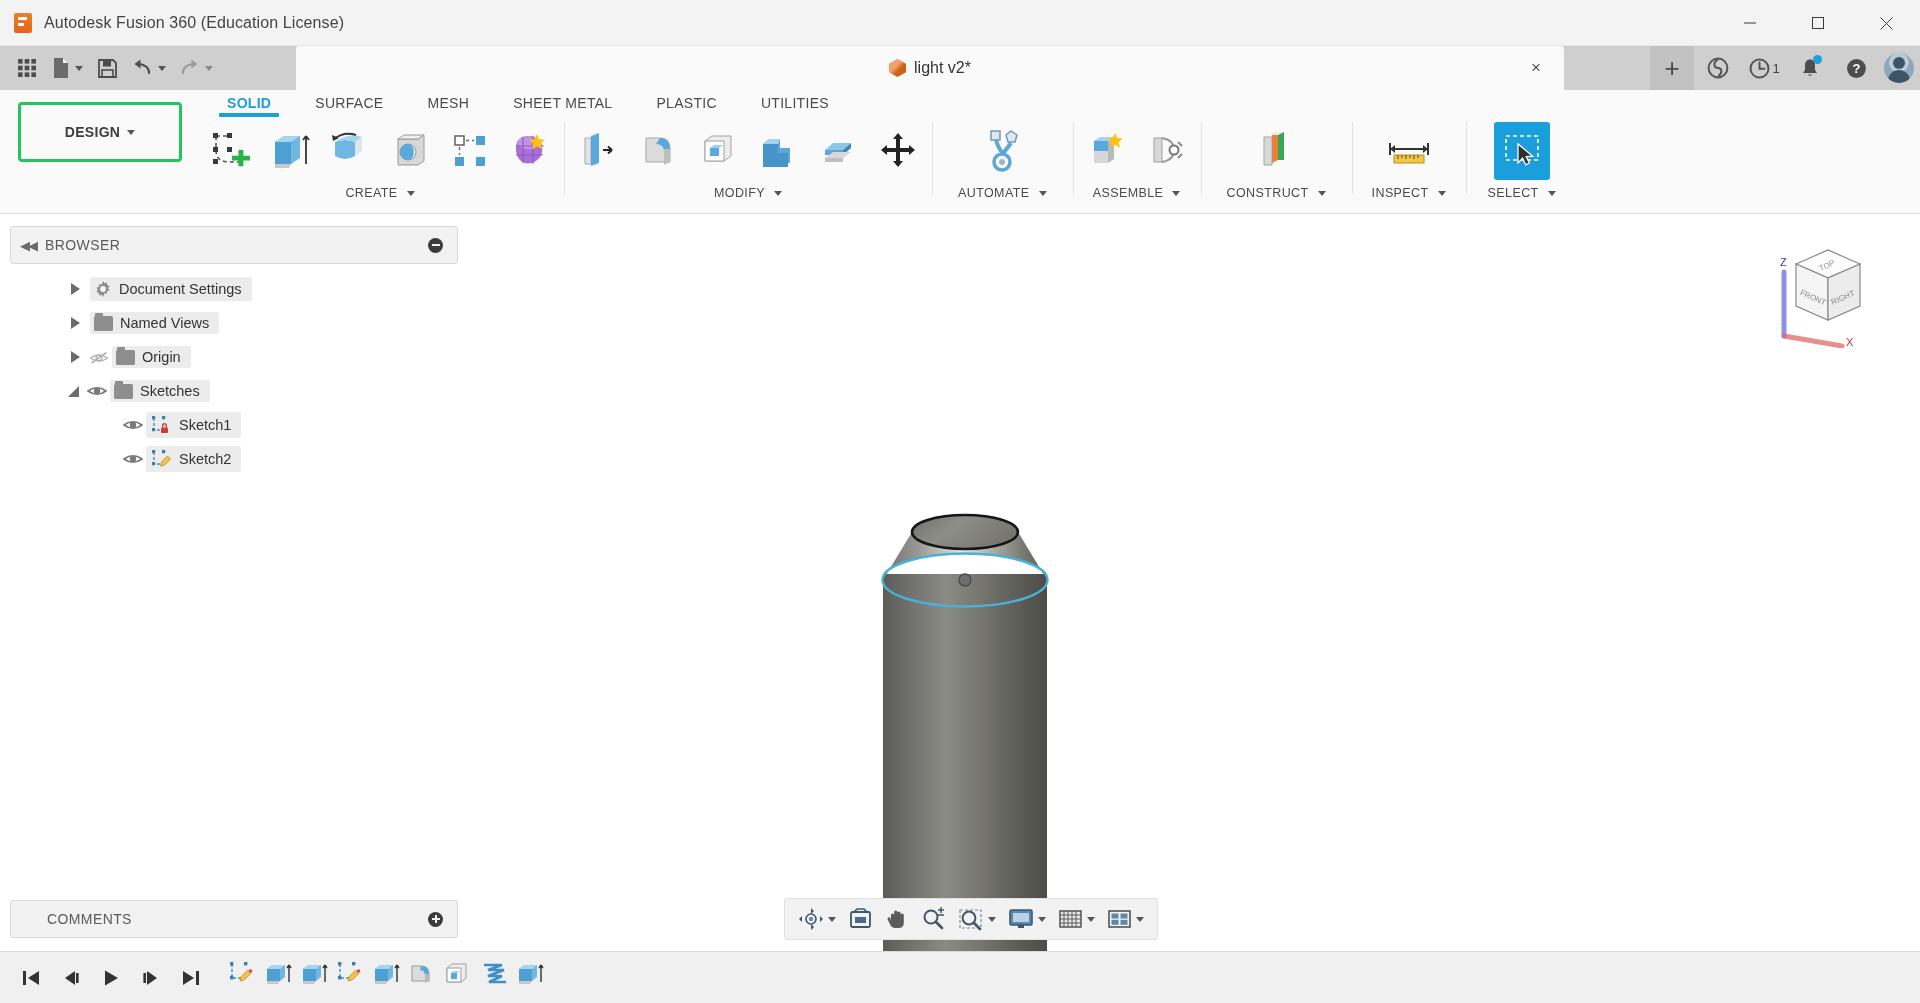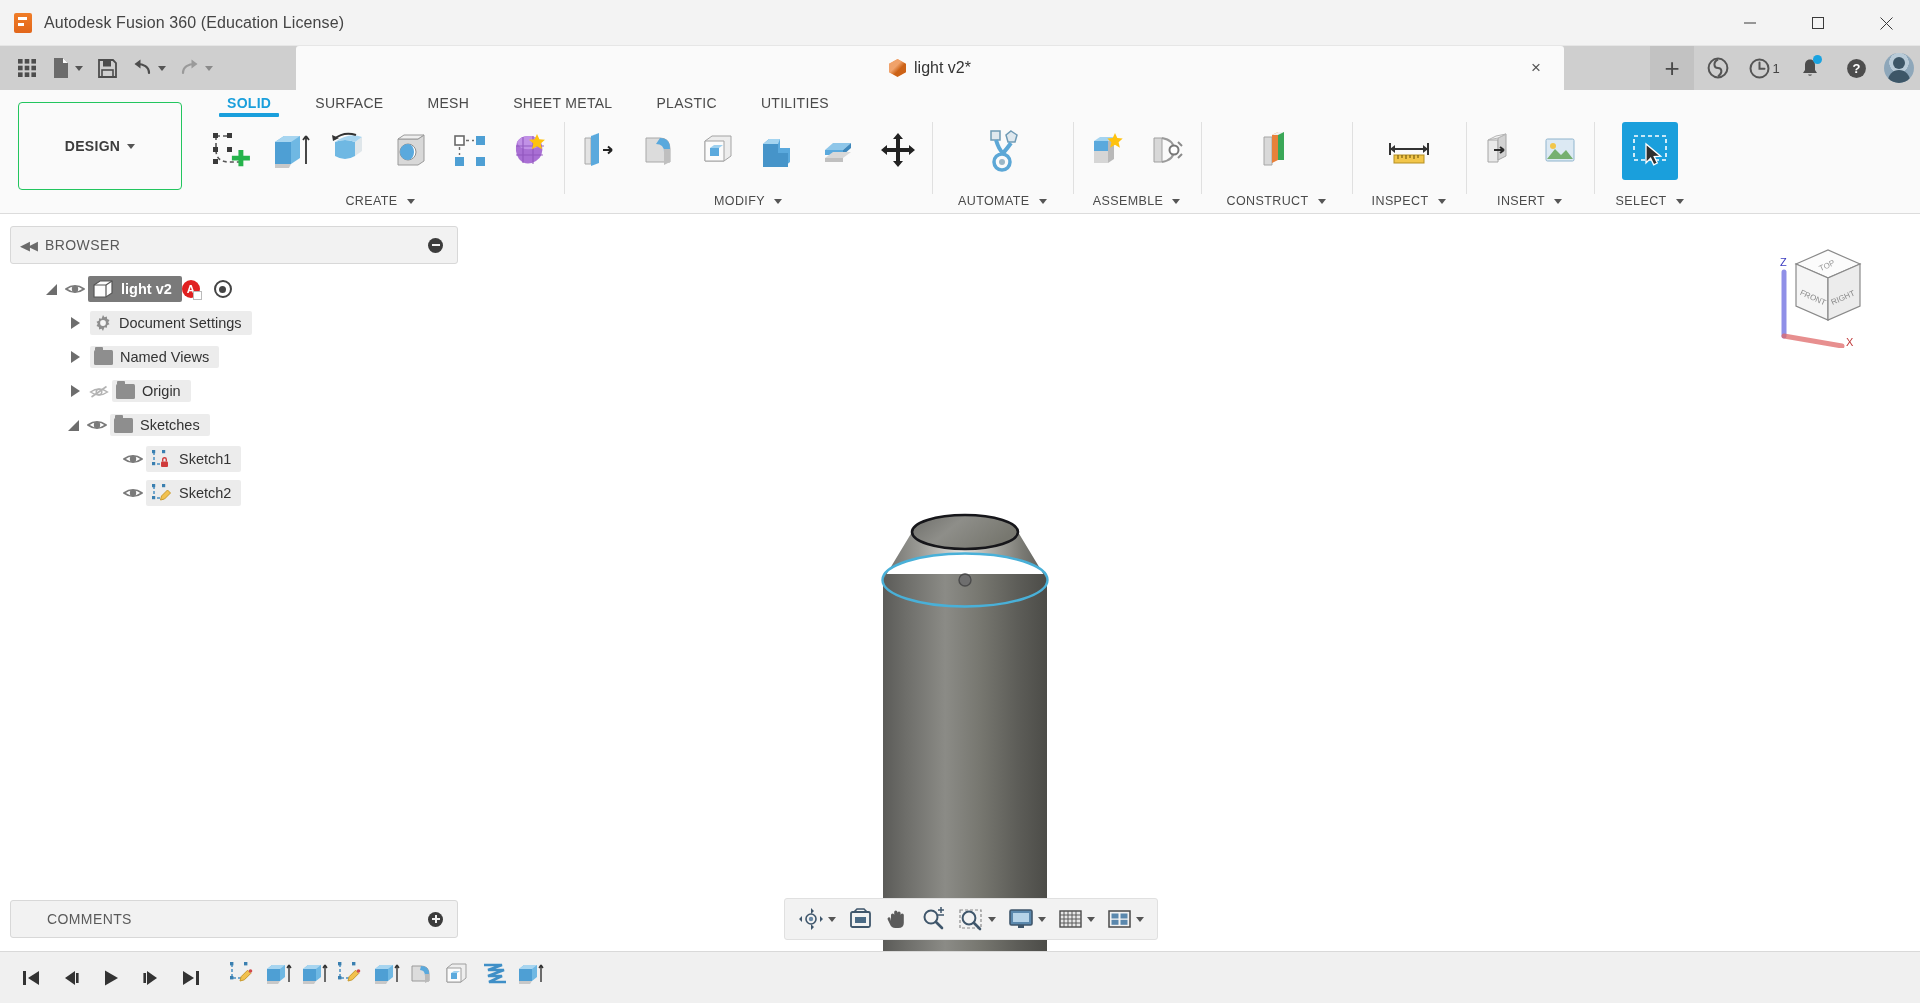--- a/index.html
+++ b/index.html
@@ -93,22 +93,22 @@
   }
   .avatar::before{content:"";position:absolute;left:50%;top:4px;transform:translateX(-50%);width:12px;height:12px;border-radius:50%;background:#3d5667;}
   .avatar::after{content:"";position:absolute;left:50%;top:17px;transform:translateX(-50%);width:22px;height:16px;border-radius:11px 11px 0 0;background:#3d5667;}
 
   
   .ribbon {
     position: absolute; top: 90px; left:0; width: 1920px; height: 124px;
     background: #fafafa; border-bottom: 1px solid #dcdcdc;
   }
   .design-box {
-    position:absolute; left:18px; top:12px; width: 164px; height: 88px;
-    border: 1px solid #22c55e; border-radius: 4px; background:#fafafa;
+    position:absolute; left:18px; top:12px; width: 164px; height: 60px;
+    border: 3px solid #22c55e; border-radius: 4px; background:#fafafa;
     display:flex; align-items:center; justify-content:center;
   }
   .design-label{font-size:14px;color:#3d3d3d;font-weight:bold;letter-spacing:.3px;}
 
   .tabs-row {
     position:absolute; left:205px; top:2px; height: 26px; display:flex; align-items:flex-start; gap:0;
   }
   .rb-tab {
     font-size:14px; color:#4a4a4a; padding: 3px 22px 6px 22px; position:relative; letter-spacing:.3px;
   }
@@ -125,21 +125,21 @@
     content:""; position:absolute; left:0; top:2px; bottom:18px; width:1px; background:#e0e0e0;
   }
   .grp-icons { display:flex; align-items:flex-start; gap:4px; height: 62px; padding-top:2px;}
   .tool {
     width: 56px; height: 58px; display:flex; align-items:center; justify-content:center;
     border-radius:3px;
   }
   .tool.selected { background:#1a9fdc; }
   .grp-label {
     font-size:12.5px; color:#4a4a4a; letter-spacing:.4px; display:flex; align-items:center; gap:5px;
-    margin-top: 12px; white-space:nowrap;
+    margin-top: 4px; white-space:nowrap;
   }
   .grp-label .caret-dn{border-top-color:#555;}
 
   
   .browser {
     position:absolute; left:10px; top:226px; width: 448px; height: 38px;
     background:#f2f2f2; border:1px solid #d8d8d8; border-radius:3px;
     display:flex; align-items:center;
   }
   .br-collapse { width:34px; display:flex; align-items:center; justify-content:center; color:#6a6a6a; font-size:13px; letter-spacing:-2px;}
@@ -547,43 +547,20 @@
               </g>
             </svg>
           </div>
         </div>
         <div class="grp-label">
           <span>INSPECT</span>
           <span class="caret-dn"></span>
         </div>
       </div>
 
-      <div class="grp">
-        <div class="grp-icons">
-          <div class="tool">
-            <svg width="46" height="46" viewBox="0 0 46 46">
-              <path d="M11 12 h10 v22 h-10 z" fill="#e9e9e9" stroke="#a6a6a6"></path>
-              <path d="M21 10 l8 -4 v22 l-8 4 z" fill="#d2d2d2" stroke="#a6a6a6"></path>
-              <path d="M11 12 l10 -2 l8 -4 l-10 2 z" fill="#f5f5f5" stroke="#b5b5b5"></path>
-              <path d="M17 22 h10 M27 22 l-4 -3 M27 22 l-4 3" stroke="#2c2c2c" stroke-width="2" fill="none"></path>
-            </svg>
-          </div>
-          <div class="tool">
-            <svg width="46" height="46" viewBox="0 0 46 46">
-              <rect x="9" y="11" width="28" height="22" rx="1.5" fill="#dce9f3" stroke="#8fb4cd"></rect>
-              <circle cx="16" cy="18" r="3" fill="#f2c64a"></circle>
-              <path d="M10 31 l8 -10 l6 6 l5 -5 l7 9 z" fill="#76b070"></path>
-            </svg>
-          </div>
-        </div>
-        <div class="grp-label">
-          <span>INSERT</span>
-          <span class="caret-dn"></span>
-        </div>
-      </div>
 
       <div class="grp" style="padding:0 22px;">
         <div class="grp-icons">
           <div class="tool selected">
             <svg width="46" height="46" viewBox="0 0 46 46">
               <rect x="7" y="8" width="32" height="24" fill="none" stroke="#ffffff" stroke-width="1.6" stroke-dasharray="4 3"></rect>
               <path d="M19 16 l0 19 l4.6 -4.8 l3.1 6.6 l3.6 -1.8 l-3.1 -6.4 l6.5 -.4 z" fill="#2f2f2f" stroke="#ffffff" stroke-width="1.3"></path>
             </svg>
           </div>
         </div>
@@ -668,41 +645,20 @@
   </div>
 
   <div class="browser">
     <div class="br-collapse">◀◀</div>
     <div class="br-title">BROWSER</div>
     <div class="br-minus"></div>
   </div>
 
   <div class="tree">
 
-    <div class="trow" style="padding-left:30px;">
-      <span class="tw-arrow">
-          <span class="tri-open"></span>
-        </span>
-      <span class="eye">
-        <svg width="20" height="14" viewBox="0 0 20 14">
-            <path d="M1 7 q9 -6.5 18 0 q-9 6.5 -18 0 z" fill="none" stroke="#7a7a7a" stroke-width="1.7"></path>
-            <circle cx="10" cy="7" r="3.2" fill="#7a7a7a"></circle>
-          </svg>
-      </span>
-      <span class="tlabel-wrap sel">
-        <svg class="comp-ico" viewBox="0 0 22 20">
-          <path d="M2 6 L8 2 L20 2 L20 14 L14 18 L2 18 Z" fill="#fdfdfd" stroke="#555" stroke-width="1.2"></path>
-          <path d="M2 6 L14 6 L14 18" fill="none" stroke="#555" stroke-width="1.2"></path>
-          <path d="M14 6 L20 2" fill="none" stroke="#555" stroke-width="1.2"></path>
-        </svg>
-        <span class="tlabel">light v2</span>
-      </span>
-      <span class="badge-a">A</span>
-      <span class="radio-ico" style="margin-left:14px"></span>
-    </div>
 
     <div class="trow" style="padding-left:54px;">
       <span class="tw-arrow">
           <span class="tri-closed"></span>
         </span>
       <span class="tlabel-wrap" style="margin-left:4px">
         <svg class="gear-ico" viewBox="0 0 20 20">
           <path d="M10 1.2 l1.6 2.3 l2.7 -.7 l.3 2.8 l2.6 1.1 l-1.4 2.4 l1.4 2.4 l-2.6 1.1 l-.3 2.8 l-2.7 -.7 L10 18.8 l-1.6 -2.3 l-2.7 .7 l-.3 -2.8 l-2.6 -1.1 l1.4 -2.4 l-1.4 -2.4 l2.6 -1.1 l.3 -2.8 l2.7 .7 z" fill="#8e8e8e"></path>
           <circle cx="10" cy="10" r="3.2" fill="#f5f5f5"></circle>
         </svg>

